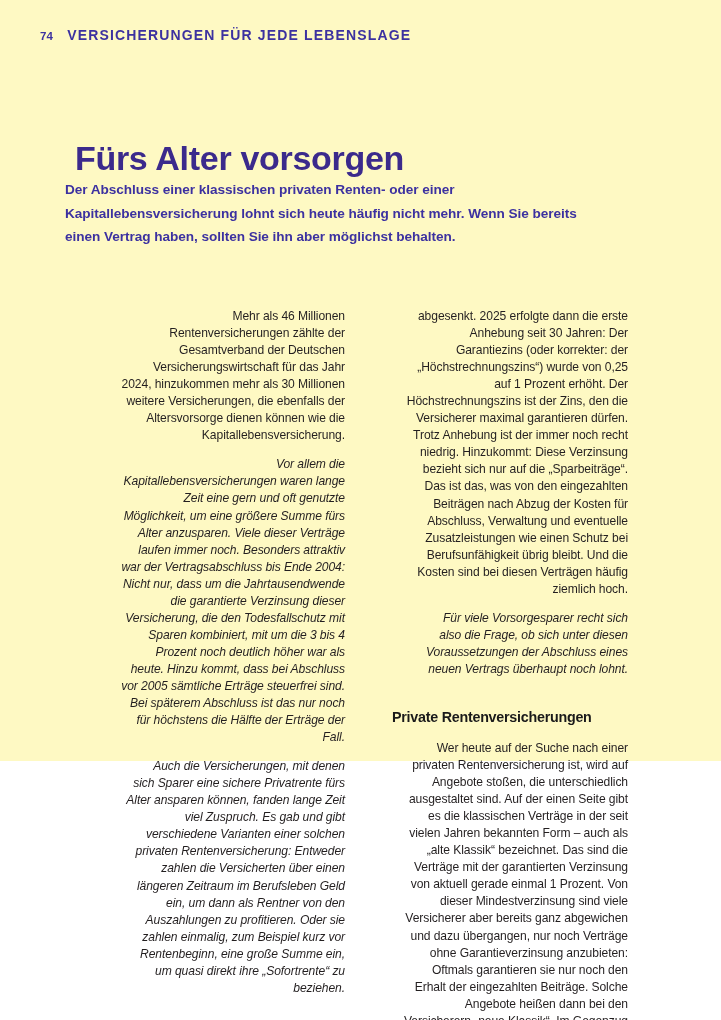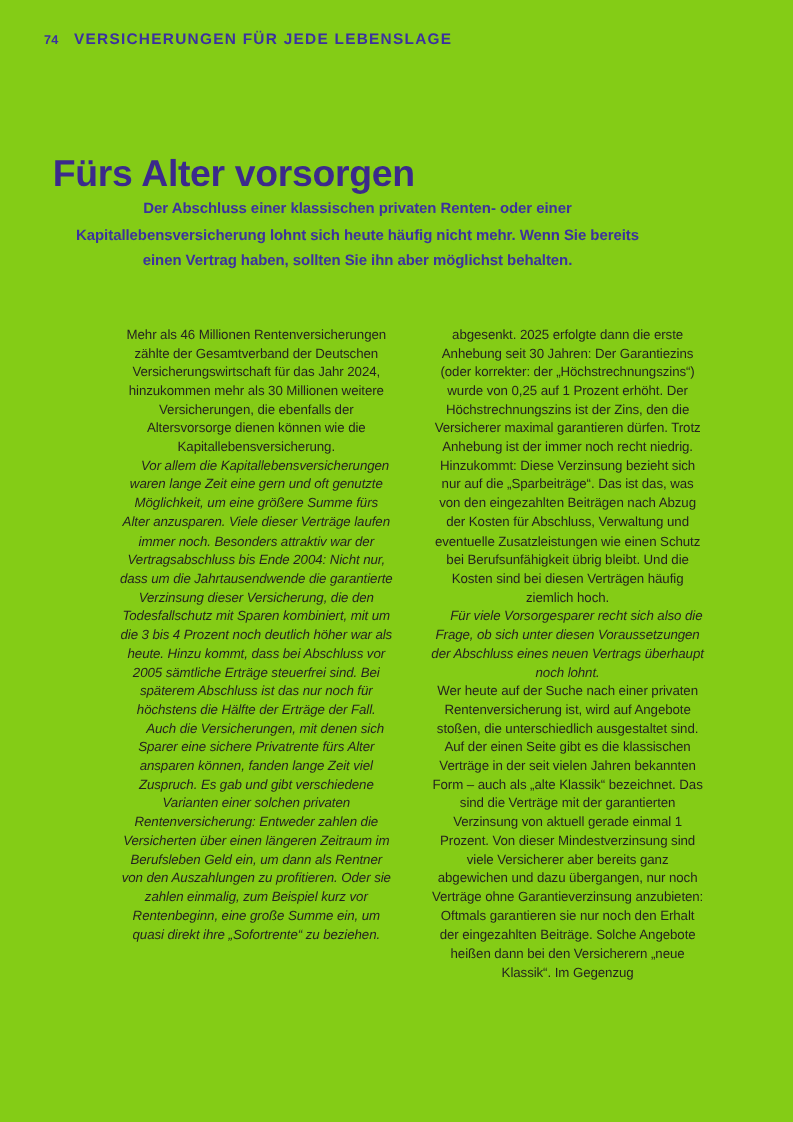--- a/index.html
+++ b/index.html
@@ -14,22 +14,22 @@
     position: relative;
     font-family: "Liberation Sans", sans-serif;
     color: #231f20;
     overflow: hidden;
   }
 
   .page {
     position: absolute;
     inset: 0;
     width: 721px;
-    height: 1020px;
-    background: #84cc16;
+    height: 761px;
+    background: #fef9c3;
   }
 
   
   .running-head {
     position: absolute;
     left: 40px;
     top: 27px;
     display: flex;
     align-items: baseline;
     gap: 14px;
@@ -45,61 +45,60 @@
     font-size: 14px;
     font-weight: bold;
     color: #3c31a0;
     letter-spacing: 1.15px;
     text-transform: uppercase;
   }
 
   
   .headline {
     position: absolute;
-    left: 48px;
+    left: 75px;
     top: 116px;
     font-size: 34px;
     line-height: 38px;
     font-weight: bold;
     color: #3b2a8c;
     letter-spacing: -0.3px;
   }
 
   
   .lead {
     position: absolute;
     left: 65px;
     top: 178px;
     width: 520px;
     font-size: 13.6px;
     line-height: 23.6px;
     font-weight: bold;
     color: #3c31a0;
     letter-spacing: -0.05px;
-    text-align: center;
   }
 
   
   .columns {
     position: absolute;
     left: 109px;
     top: 296px;
     width: 532px;
     display: flex;
     gap: 35px;
   }
   .col {
     width: 248px;
   }
   .col p {
-    margin: 0;
+    margin: 12px;
     font-size: 12.1px;
     line-height: 17.05px;
     color: #231f20;
-    text-align: center;
+    text-align: right;
     letter-spacing: -0.08px;
     hyphens: manual;
   }
   .col p.indent {
     text-indent: 16px;
     font-style: italic;
   }
   .subhead {
     margin: 0;
     padding-top: 18px;
@@ -129,18 +128,19 @@
 
     <div class="col">
       <p>Mehr als 46 Millionen Rentenversicherungen zählte der Gesamtverband der Deutschen Versicherungswirtschaft für das Jahr 2024, hinzukommen mehr als 30 Millionen weitere Versicherungen, die ebenfalls der Altersvorsorge dienen können wie die Kapitallebensversicherung.</p>
       <p class="indent">Vor allem die Kapitallebensversicherungen waren lange Zeit eine gern und oft genutzte Möglichkeit, um eine größere Summe fürs Alter anzusparen. Viele dieser Verträge laufen immer noch. Besonders attraktiv war der Vertragsabschluss bis Ende 2004: Nicht nur, dass um die Jahrtausendwende die garantierte Verzinsung dieser Versicherung, die den Todesfallschutz mit Sparen kombiniert, mit um die 3 bis 4 Prozent noch deutlich höher war als heute. Hinzu kommt, dass bei Abschluss vor 2005 sämtliche Erträge steuerfrei sind. Bei späterem Abschluss ist das nur noch für höchstens die Hälfte der Erträge der Fall.</p>
       <p class="indent">Auch die Versicherungen, mit denen sich Sparer eine sichere Privatrente fürs Alter ansparen können, fanden lange Zeit viel Zuspruch. Es gab und gibt verschiedene Varianten einer solchen privaten Rentenversicherung: Entweder zahlen die Versicherten über einen längeren Zeitraum im Berufsleben Geld ein, um dann als Rentner von den Auszahlungen zu profitieren. Oder sie zahlen einmalig, zum Beispiel kurz vor Rentenbeginn, eine große Summe ein, um quasi direkt ihre „Sofortrente“ zu beziehen.</p>
     </div>
 
     <div class="col">
       <p>abgesenkt. 2025 erfolgte dann die erste Anhebung seit 30 Jahren: Der Garantiezins (oder korrekter: der „Höchstrechnungszins“) wurde von 0,25 auf 1 Prozent erhöht. Der Höchstrechnungszins ist der Zins, den die Versicherer maximal garantieren dürfen. Trotz Anhebung ist der immer noch recht niedrig. Hinzukommt: Diese Verzinsung bezieht sich nur auf die „Sparbeiträge“. Das ist das, was von den eingezahlten Beiträgen nach Abzug der Kosten für Abschluss, Verwaltung und eventuelle Zusatzleistungen wie einen Schutz bei Berufsunfähigkeit übrig bleibt. Und die Kosten sind bei diesen Verträgen häufig ziemlich hoch.</p>
       <p class="indent">Für viele Vorsorgesparer recht sich also die Frage, ob sich unter diesen Voraussetzungen der Abschluss eines neuen Vertrags überhaupt noch lohnt.</p>
+      <h2 class="subhead">Private Rentenversicherungen</h2>
       <p>Wer heute auf der Suche nach einer privaten Rentenversicherung ist, wird auf Angebote stoßen, die unterschiedlich ausgestaltet sind. Auf der einen Seite gibt es die klassischen Verträge in der seit vielen Jahren bekannten Form – auch als „alte Klassik“ bezeichnet. Das sind die Verträge mit der garantierten Verzinsung von aktuell gerade einmal 1 Prozent. Von dieser Mindestverzinsung sind viele Versicherer aber bereits ganz abgewichen und dazu übergangen, nur noch Verträge ohne Garantieverzinsung anzubieten: Oftmals garantieren sie nur noch den Erhalt der eingezahlten Beiträge. Solche Angebote heißen dann bei den Versicherern „neue Klassik“. Im Gegenzug</p>
     </div>
 
   </div>
 
 </div>
 
 </body></html>

